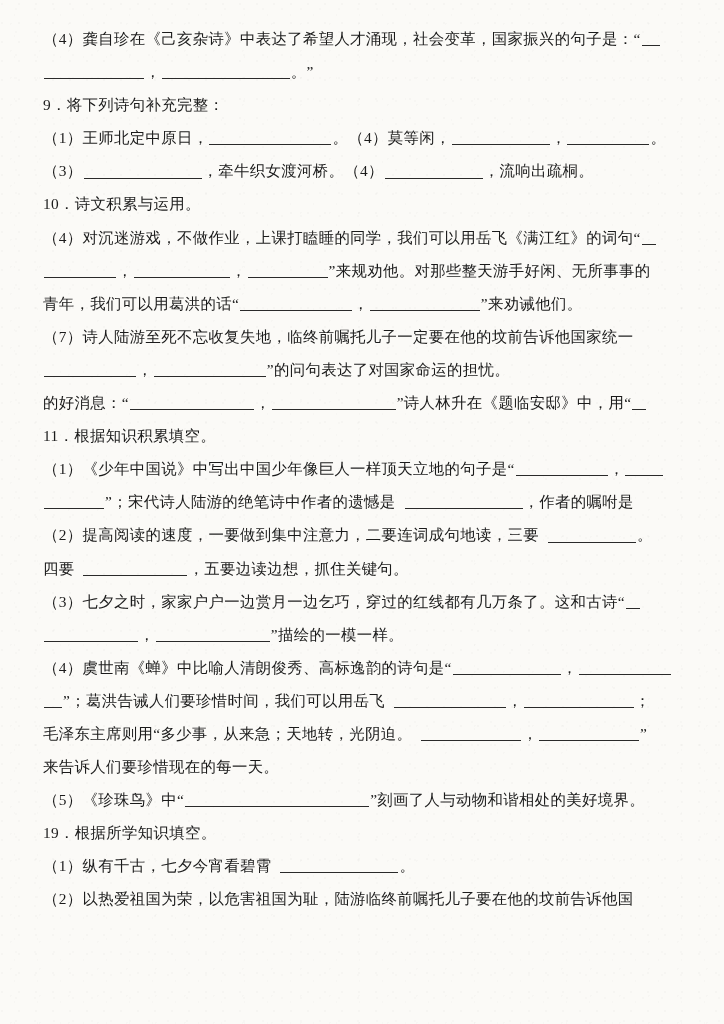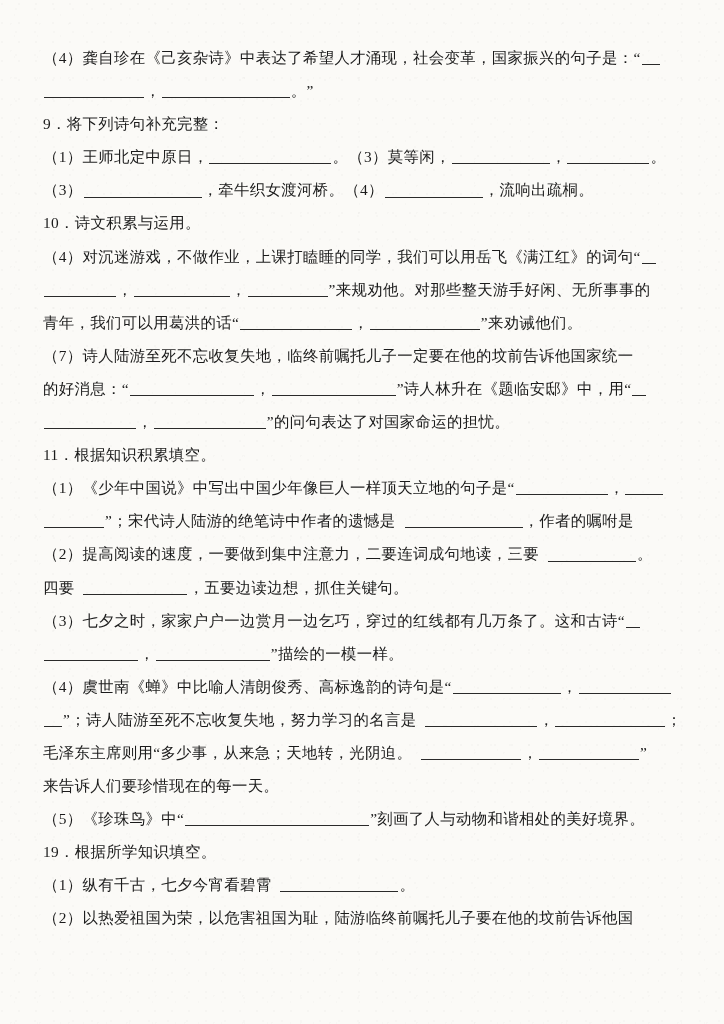--- a/index.html
+++ b/index.html
@@ -21,21 +21,21 @@
     width: 724px;
     height: 1024px;
     background-color: #fbfaf7;
     background-image:
       radial-gradient(circle at 12% 22%, rgba(0,0,0,0.018) 0 1px, transparent 1px),
       radial-gradient(circle at 63% 71%, rgba(0,0,0,0.016) 0 1px, transparent 1px),
       radial-gradient(circle at 37% 88%, rgba(0,0,0,0.015) 0 1px, transparent 1px),
       radial-gradient(circle at 85% 40%, rgba(0,0,0,0.014) 0 1px, transparent 1px);
     background-size: 17px 19px, 23px 21px, 29px 27px, 19px 23px;
     box-sizing: border-box;
-    padding: 41px 39px 0 43px;
+    padding: 22px 39px 0 43px;
   }
   .doc-body {
     width: 642px;
   }
   .line {
     height: 33.1px;
     line-height: 33.1px;
     font-size: 15.4px;
     letter-spacing: 0.35px;
     white-space: nowrap;
@@ -55,38 +55,38 @@
 </style>
 </head>
 <body>
 
 <div id="paper-sheet">
   <div class="doc-body" id="doc-body">
 
   <div class="line"><span class="tx">（4）龚自珍在《己亥杂诗》中表达了希望人才涌现，社会变革，国家振兴的句子是：</span><span class="tx">“</span><span class="blk" style="width: 18px;"></span></div>
       <div class="line"><span class="blk" style="width: 100px;"></span><span class="tx">，</span><span class="blk" style="width: 128px;"></span><span class="tx">。</span><span class="tx">”</span></div>
       <div class="line"><span class="tx">9．将下列诗句补充完整：</span></div>
-      <div class="line"><span class="tx">（1）王师北定中原日，</span><span class="blk" style="width: 122px;"></span><span class="tx">。（3）莫等闲，</span><span class="blk" style="width: 98px;"></span><span class="tx">，</span><span class="blk" style="width: 82px;"></span><span class="tx">。</span></div>
+      <div class="line"><span class="tx">（1）王师北定中原日，</span><span class="blk" style="width: 122px;"></span><span class="tx">。（4）莫等闲，</span><span class="blk" style="width: 98px;"></span><span class="tx">，</span><span class="blk" style="width: 82px;"></span><span class="tx">。</span></div>
       <div class="line"><span class="tx">（3）</span><span class="blk" style="width: 118px;"></span><span class="tx">，牵牛织女渡河桥。（4）</span><span class="blk" style="width: 98px;"></span><span class="tx">，流响出疏桐。</span></div>
       <div class="line"><span class="tx">10．诗文积累与运用。</span></div>
       <div class="line"><span class="tx">（4）对沉迷游戏，不做作业，上课打瞌睡的同学，我们可以用岳飞《满江红》的词句</span><span class="tx">“</span><span class="blk" style="width: 14px;"></span></div>
       <div class="line"><span class="blk" style="width: 72px;"></span><span class="tx">，</span><span class="blk" style="width: 96px;"></span><span class="tx">，</span><span class="blk" style="width: 80px;"></span><span class="tx">”</span><span class="tx">来规劝他。对那些整天游手好闲、无所事事的</span></div>
       <div class="line"><span class="tx">青年，我们可以用葛洪的话</span><span class="tx">“</span><span class="blk" style="width: 112px;"></span><span class="tx">，</span><span class="blk" style="width: 110px;"></span><span class="tx">”</span><span class="tx">来劝诫他们。</span></div>
       <div class="line"><span class="tx">（7）诗人陆游至死不忘收复失地，临终前嘱托儿子一定要在他的坟前告诉他国家统一</span></div>
+      <div class="line"><span class="blk" style="width: 92px;"></span><span class="tx">，</span><span class="blk" style="width: 112px;"></span><span class="tx">”</span><span class="tx">的问句表达了对国家命运的担忧。</span></div>
       <div class="line"><span class="tx">的好消息：</span><span class="tx">“</span><span class="blk" style="width: 124px;"></span><span class="tx">，</span><span class="blk" style="width: 124px;"></span><span class="tx">”</span><span class="tx">诗人林升在《题临安邸》中，用</span><span class="tx">“</span><span class="blk" style="width: 14px;"></span></div>
-      <div class="line"><span class="blk" style="width: 92px;"></span><span class="tx">，</span><span class="blk" style="width: 112px;"></span><span class="tx">”</span><span class="tx">的问句表达了对国家命运的担忧。</span></div>
       <div class="line"><span class="tx">11．根据知识积累填空。</span></div>
       <div class="line"><span class="tx">（1）《少年中国说》中写出中国少年像巨人一样顶天立地的句子是</span><span class="tx">“</span><span class="blk" style="width: 92px;"></span><span class="tx">，</span><span class="blk" style="width: 38px;"></span></div>
       <div class="line"><span class="blk" style="width: 60px;"></span><span class="tx">”</span><span class="tx">；宋代诗人陆游的绝笔诗中作者的遗憾是</span><span style="display: inline-block; width: 8px;"></span><span class="blk" style="width: 118px;"></span><span class="tx">，作者的嘱咐是</span></div>
       <div class="line"><span class="tx">（2）提高阅读的速度，一要做到集中注意力，二要连词成句地读，三要</span><span style="display: inline-block; width: 8px;"></span><span class="blk" style="width: 88px;"></span><span class="tx">。</span></div>
       <div class="line"><span class="tx">四要</span><span style="display: inline-block; width: 8px;"></span><span class="blk" style="width: 104px;"></span><span class="tx">，五要边读边想，抓住关键句。</span></div>
       <div class="line"><span class="tx">（3）七夕之时，家家户户一边赏月一边乞巧，穿过的红线都有几万条了。这和古诗</span><span class="tx">“</span><span class="blk" style="width: 14px;"></span></div>
       <div class="line"><span class="blk" style="width: 94px;"></span><span class="tx">，</span><span class="blk" style="width: 114px;"></span><span class="tx">”</span><span class="tx">描绘的一模一样。</span></div>
       <div class="line"><span class="tx">（4）虞世南《蝉》中比喻人清朗俊秀、高标逸韵的诗句是</span><span class="tx">“</span><span class="blk" style="width: 108px;"></span><span class="tx">，</span><span class="blk" style="width: 92px;"></span></div>
-      <div class="line"><span class="blk" style="width: 18px;"></span><span class="tx">”</span><span class="tx">；诗人陆游至死不忘收复失地，努力学习的名言是</span><span style="display: inline-block; width: 8px;"></span><span class="blk" style="width: 112px;"></span><span class="tx">，</span><span class="blk" style="width: 110px;"></span><span class="tx">；</span></div>
+      <div class="line"><span class="blk" style="width: 18px;"></span><span class="tx">”</span><span class="tx">；葛洪告诫人们要珍惜时间，我们可以用岳飞</span><span style="display: inline-block; width: 8px;"></span><span class="blk" style="width: 112px;"></span><span class="tx">，</span><span class="blk" style="width: 110px;"></span><span class="tx">；</span></div>
       <div class="line"><span class="tx">毛泽东主席则用</span><span class="tx">“</span><span class="tx">多少事，从来急；天地转，光阴迫。</span><span style="display: inline-block; width: 8px;"></span><span class="blk" style="width: 100px;"></span><span class="tx">，</span><span class="blk" style="width: 100px;"></span><span class="tx">”</span></div>
       <div class="line"><span class="tx">来告诉人们要珍惜现在的每一天。</span></div>
       <div class="line"><span class="tx">（5）《珍珠鸟》中</span><span class="tx">“</span><span class="blk" style="width: 184px;"></span><span class="tx">”</span><span class="tx">刻画了人与动物和谐相处的美好境界。</span></div>
       <div class="line"><span class="tx">19．根据所学知识填空。</span></div>
       <div class="line"><span class="tx">（1）纵有千古，七夕今宵看碧霄</span><span style="display: inline-block; width: 8px;"></span><span class="blk" style="width: 118px;"></span><span class="tx">。</span></div>
       <div class="line"><span class="tx">（2）以热爱祖国为荣，以危害祖国为耻，陆游临终前嘱托儿子要在他的坟前告诉他国</span></div>
     </div>
 </div>
 
 </body></html>

